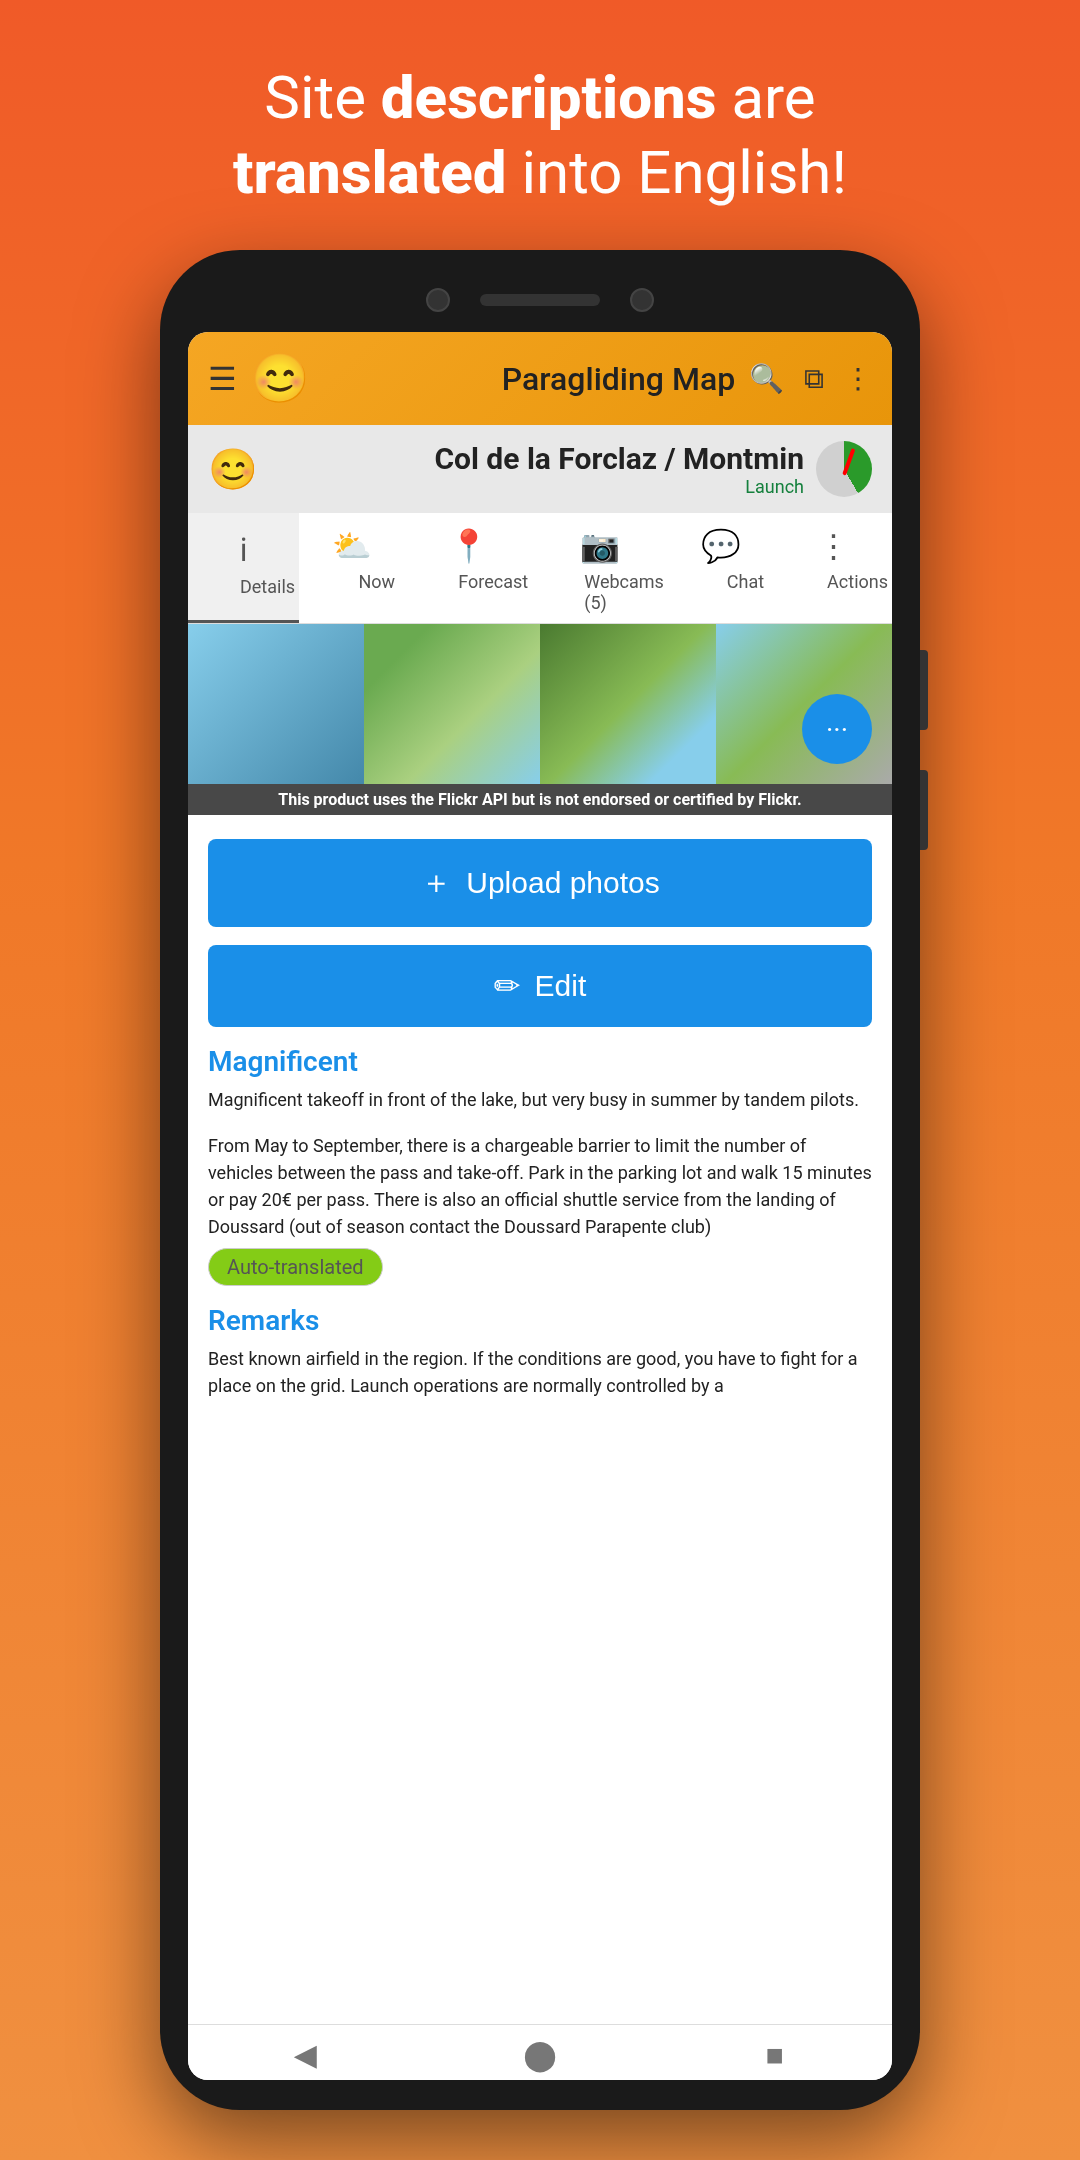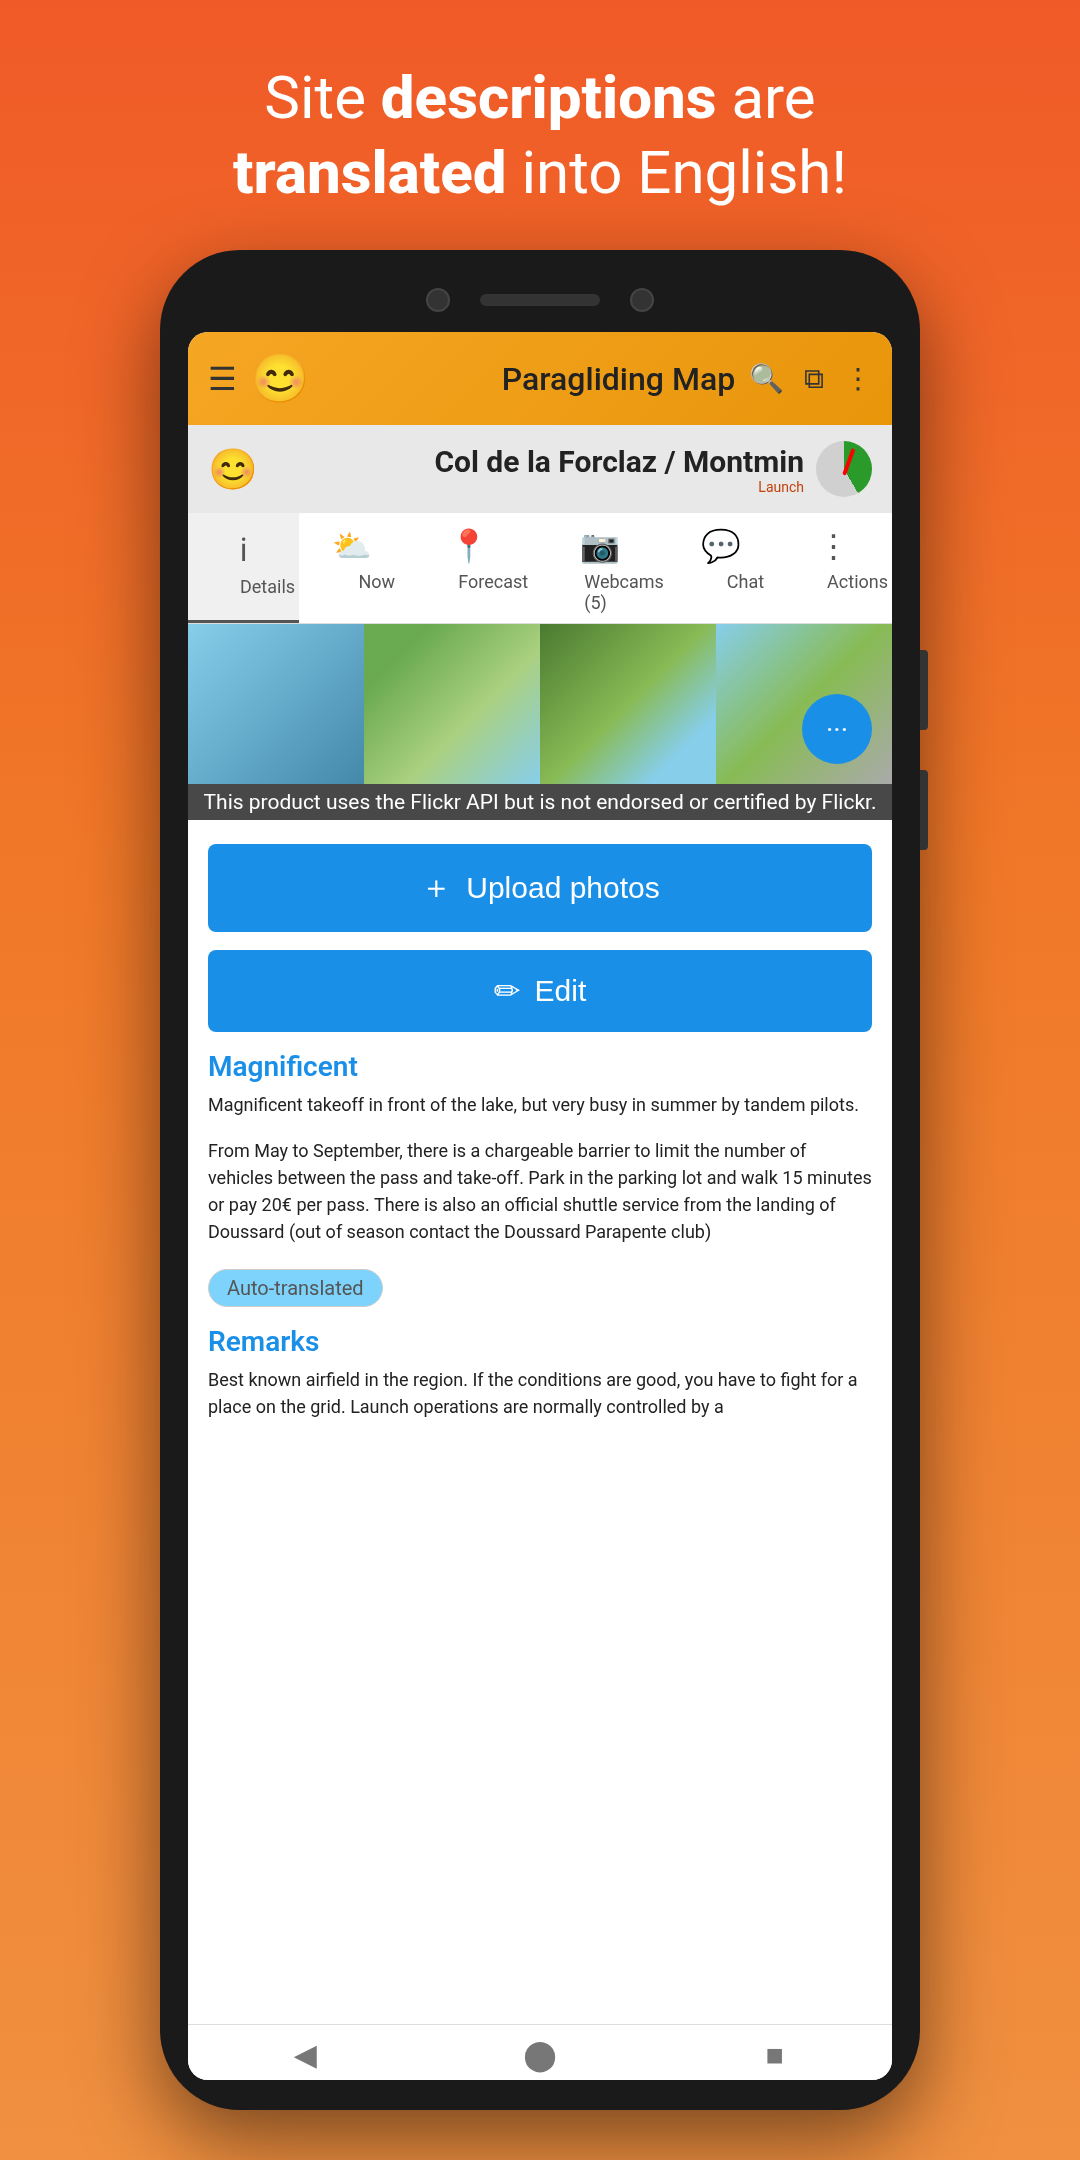--- a/index.html
+++ b/index.html
@@ -119,22 +119,22 @@
     .site-info {
       flex: 1;
       text-align: right;
     }
     .site-name {
       font-size: 30px;
       font-weight: 700;
       color: #222;
     }
     .site-type {
-      font-size: 14px;
-      color: #c2410c;
+      font-size: 18px;
+      color: #15803d;
     }
     .wind-indicator {
       width: 56px; height: 56px;
       border-radius: 50%;
       background: conic-gradient(#2a9a2a 0deg 150deg, #d0d0d0 150deg 360deg);
       position: relative;
       display: flex;
       align-items: center;
       justify-content: center;
     }
@@ -211,23 +211,24 @@
       display: flex;
       align-items: center;
       justify-content: center;
       color: white;
       font-size: 28px;
       cursor: pointer;
     }
     .flickr-notice {
       background: rgba(0,0,0,0.7);
       color: white;
-      font-size: 21px;
+      font-size: 16px;
       text-align: center;
       padding: 6px;
+      font-weight: bold;
     }
 
     
     .content-area {
       background: white;
       flex: 1;
       overflow-y: auto;
       padding: 24px 20px;
       display: flex;
       flex-direction: column;
@@ -261,27 +262,27 @@
       color: #1a8fe8;
       margin-bottom: 8px;
     }
     .section-text {
       font-size: 18px;
       line-height: 1.5;
       color: #222;
     }
     .badge {
       display: inline-block;
-      background: #7dd3fc;
+      background: #84cc16;
       border: 1px solid #ccc;
       border-radius: 20px;
       padding: 6px 18px;
       font-size: 20px;
       color: #555;
-      margin-top: 24px;
+      margin-top: 8px;
     }
 
     
     .bottom-nav {
       background: white;
       border-top: 1px solid #ddd;
       display: flex;
       padding: 12px 0 8px;
     }
     .bottom-nav-item {

